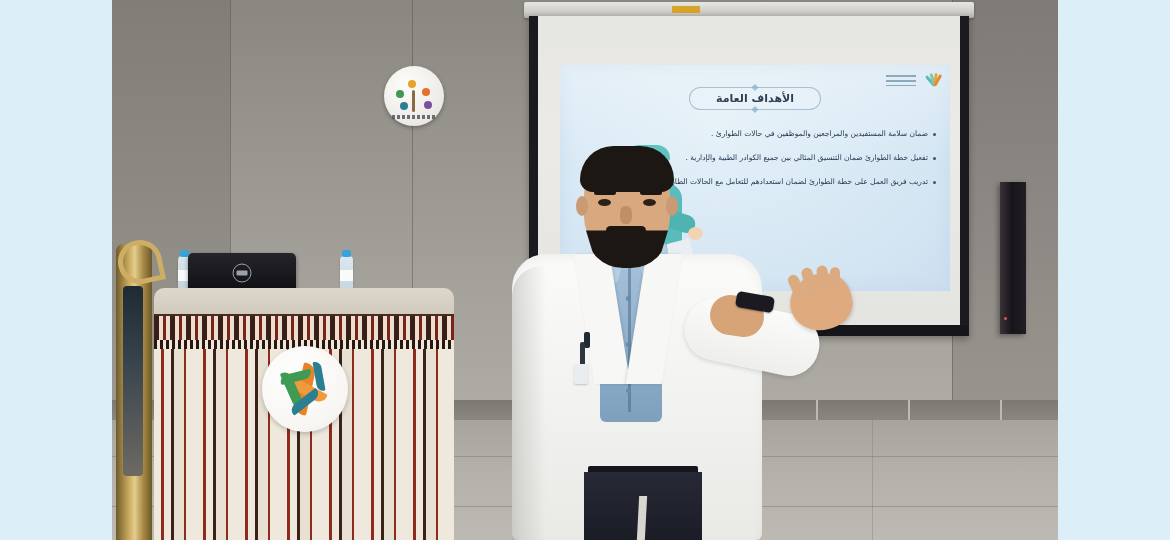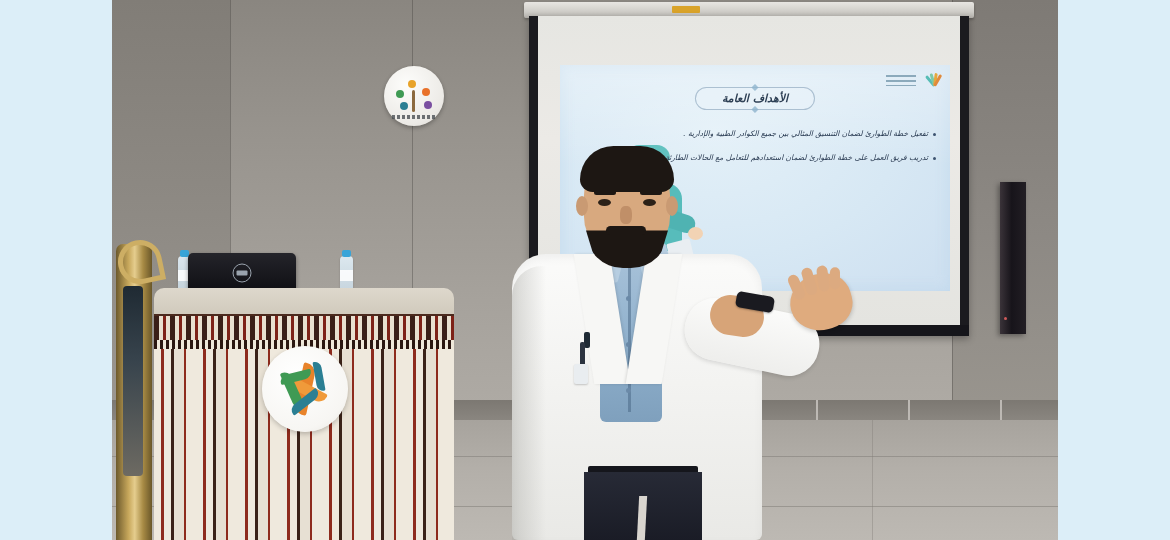--- a/index.html
+++ b/index.html
@@ -29,21 +29,21 @@
   .floor .fl-line{position:absolute;height:1px;background:rgba(130,126,120,.55);left:0;width:946px;}
   .floor .fl-vline{position:absolute;width:1px;background:rgba(130,126,120,.4);top:0;height:120px;}
 
   
   .screen-case{position:absolute;left:412px;top:2px;width:450px;height:16px;
     background:linear-gradient(180deg,#e8e6e2 0%,#cfcdc8 60%,#b4b1ac 100%);
     border-radius:2px;box-shadow:0 2px 3px rgba(0,0,0,.25);}
   .screen-case .case-label{position:absolute;left:148px;top:4px;width:28px;height:7px;
     background:#d9a32a;border-radius:1px;}
   .screen-frame{position:absolute;left:417px;top:16px;width:440px;height:320px;
-    background:#efefeb;box-shadow:0 3px 7px rgba(0,0,0,.3);font-style:italic;}
+    background:#efefeb;box-shadow:0 3px 7px rgba(0,0,0,.3);}
   .screen-frame .blk-l{position:absolute;left:0;top:0;width:9px;height:320px;background:#1b1b1f;}
   .screen-frame .blk-r{position:absolute;right:0;top:0;width:9px;height:320px;background:#1b1b1f;}
   .screen-frame .blk-b{position:absolute;left:0;bottom:0;width:440px;height:11px;background:#15151a;}
   .screen-surface{position:absolute;left:9px;top:0;width:422px;height:309px;
     background:linear-gradient(180deg,#e6e6e2 0%,#eceae6 40%,#e4e4e0 100%);}
 
   
   .slide{position:absolute;left:22px;top:49px;width:390px;height:226px;
     background:radial-gradient(ellipse at 40% 30%, #e3f0f8 0%, #d7e8f4 55%, #cddff0 100%);
     box-shadow:0 0 14px rgba(190,215,235,.75) inset;}
@@ -256,21 +256,25 @@
               <div class="mask"></div>
             <div class="body"></div>
               <div class="arm"></div>
               <div class="hand"></div>
               <div class="clip"></div>
           </div>
 
           <div class="bullets">
             <div class="bullet">
               <span class="dot"></span>
-              <span class="btxt">تفعيل خطة الطوارئ لضمان التنسيق المثالي بين جميع الكوادر الطبية والإدارية .</span>
+              <span class="btxt">ضمان سلامة المستفيدين والمراجعين والموظفين في حالات الطوارئ .</span>
+            </div>
+            <div class="bullet">
+              <span class="dot"></span>
+              <span class="btxt">تفعيل خطة الطوارئ ضمان التنسيق المثالي بين جميع الكوادر الطبية والإدارية .</span>
             </div>
             <div class="bullet">
               <span class="dot"></span>
               <span class="btxt">تدريب فريق العمل على خطة الطوارئ لضمان استعدادهم للتعامل مع الحالات الطارئة .</span>
             </div>
           </div>
 
         </div>
       </div>
     </div>

